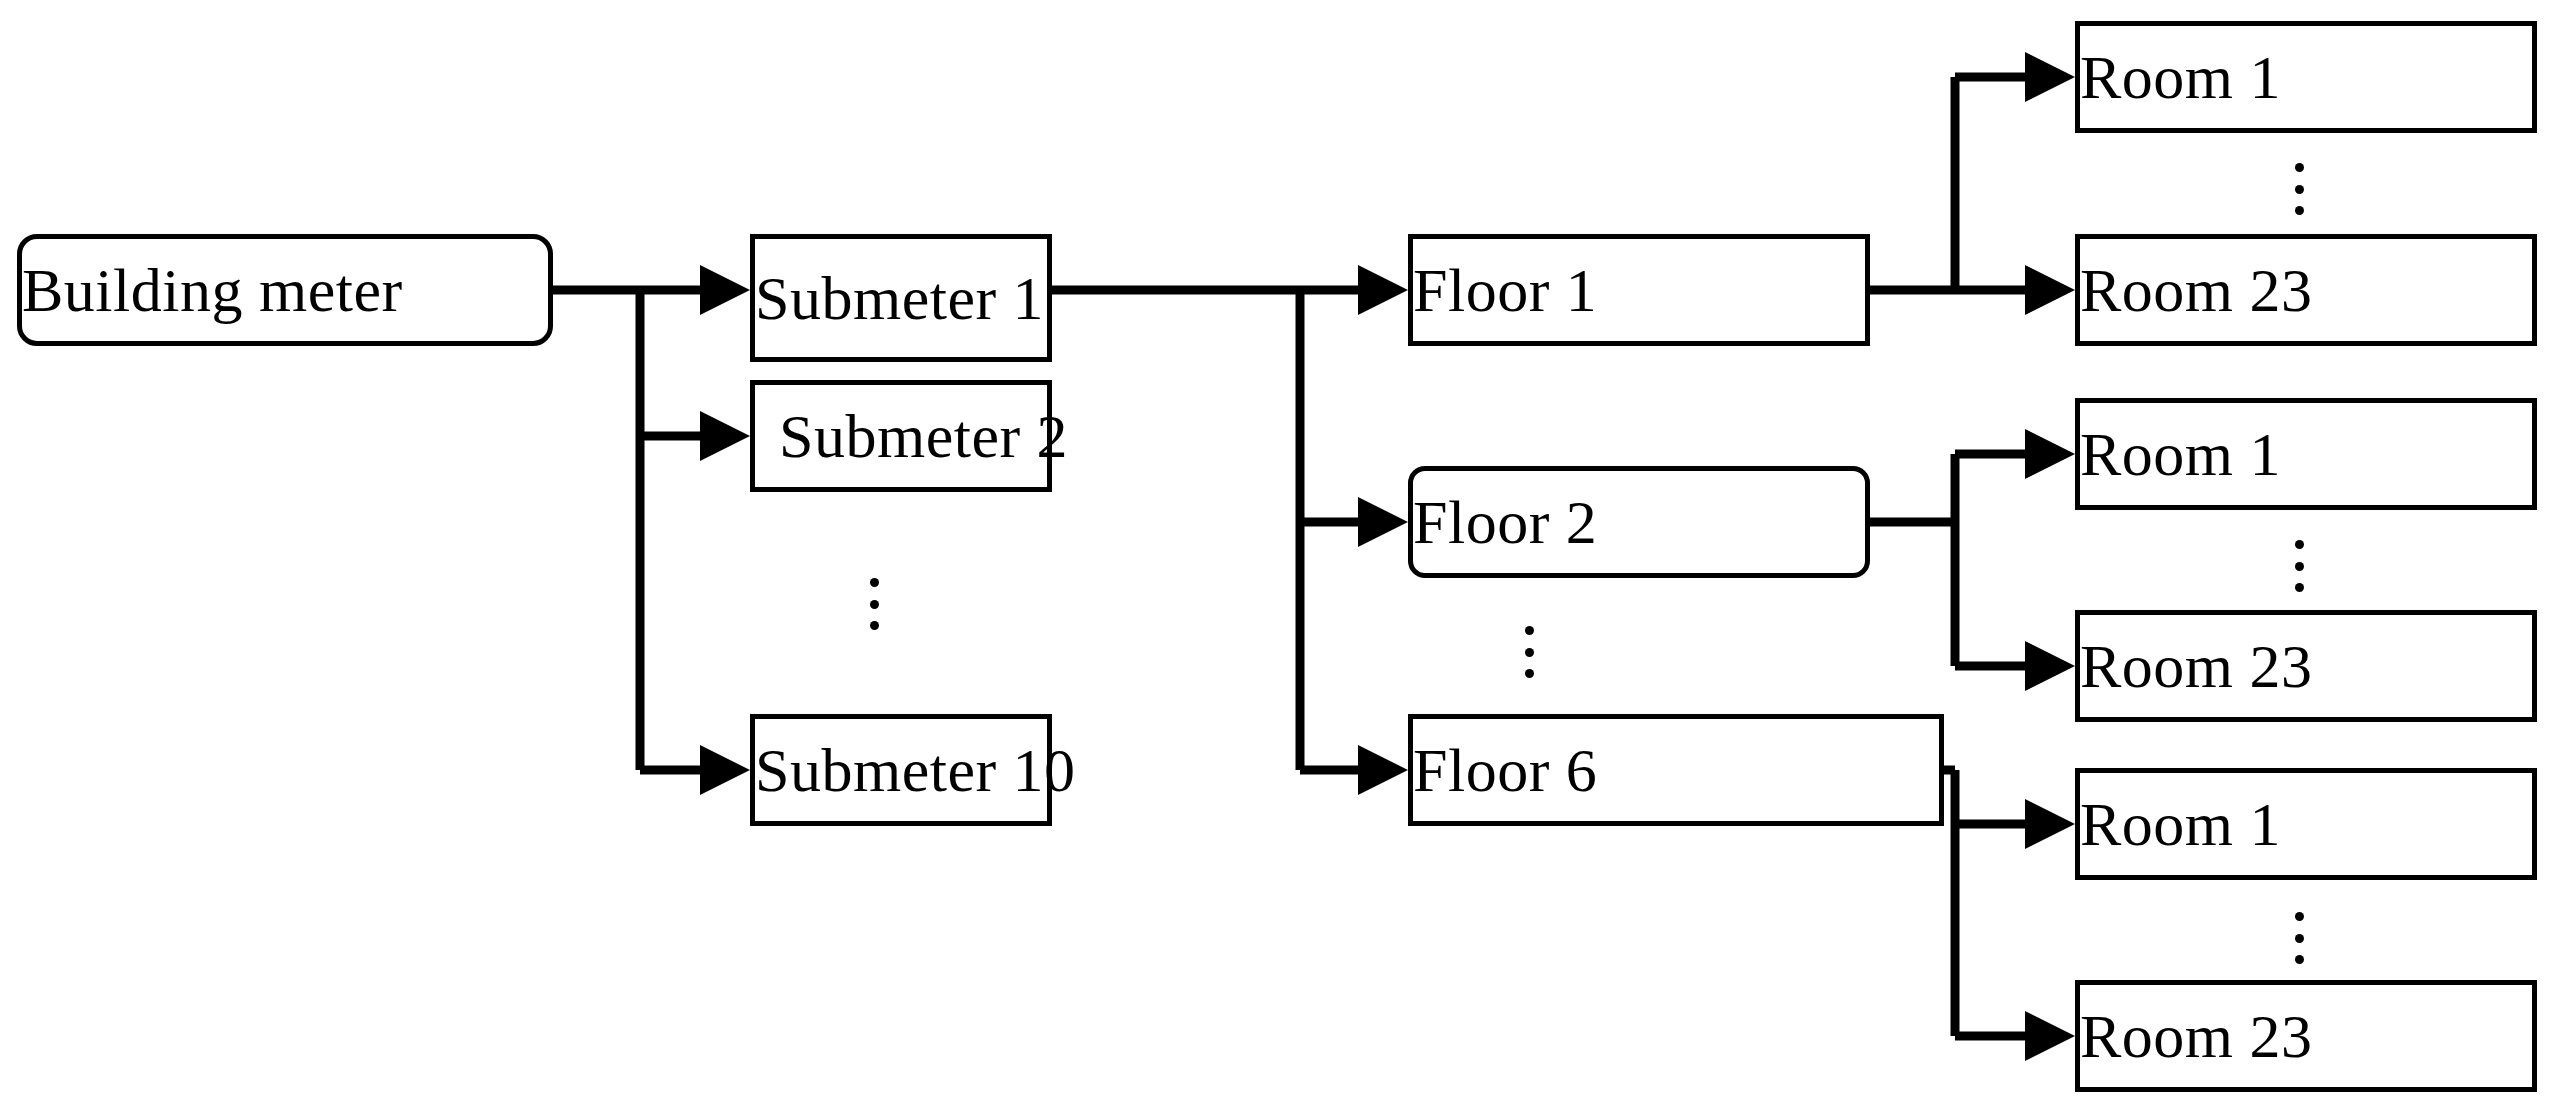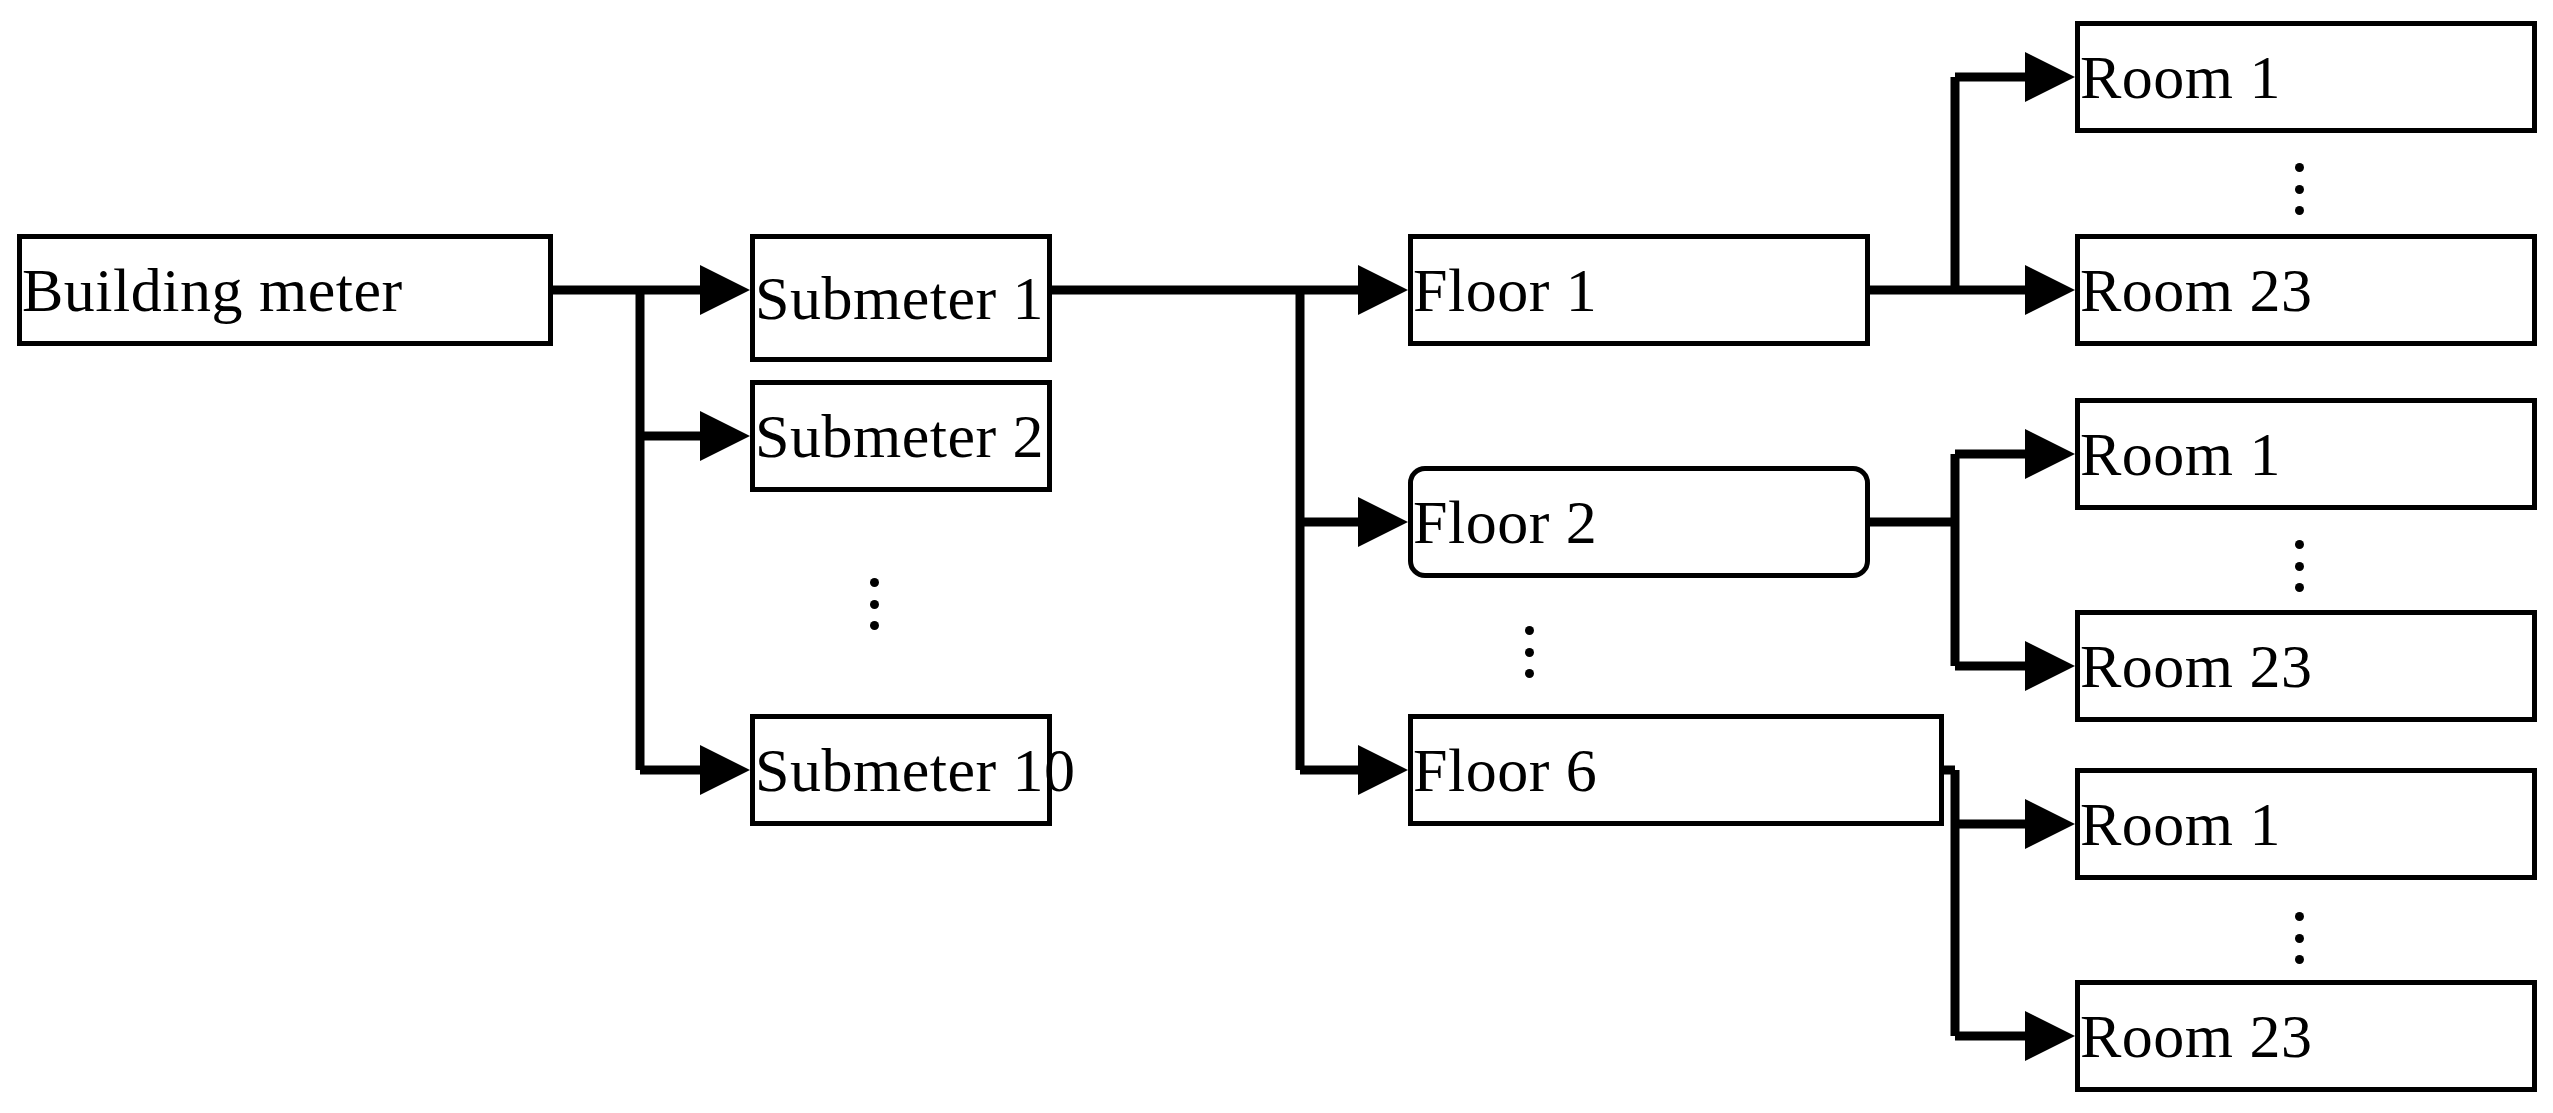--- a/index.html
+++ b/index.html
@@ -102,28 +102,28 @@
       <polygon points="2025,265 2075,290 2025,315"></polygon>
 
       <polygon points="2025,429 2075,454 2025,479"></polygon>
       <polygon points="2025,641 2075,666 2025,691"></polygon>
 
       <polygon points="2025,799  2075,824  2025,849"></polygon>
       <polygon points="2025,1011 2075,1036 2025,1061"></polygon>
     </g>
   </svg>
 
-  <div class="node-box" style="left:17px;  top:234px;  width:536px; height:112px;">
+  <div class="node-box" style="left:17px;  top:234px;  width:536px; height:112px;border-radius:20px;">
     <span class="node-label">Building meter</span>
   </div>
 
   <div class="node-box" style="left:750px; top:234px; width:302px; height:128px;">
     <span class="node-label">Submeter 1</span>
   </div>
-  <div class="node-box" style="left:750px; top:380px; width:302px; height:112px;">
+  <div class="node-box" style="left:750px; top:380px; width:302px; height:112px;padding-left:24px;">
     <span class="node-label">Submeter 2</span>
   </div>
   <div class="vdots" style="left:870px; top:578px; width:9px; height:52px;">
     <i></i>
       <i></i>
       <i></i>
   </div>
   <div class="node-box" style="left:750px; top:714px; width:302px; height:112px;">
     <span class="node-label">Submeter 10</span>
   </div>

